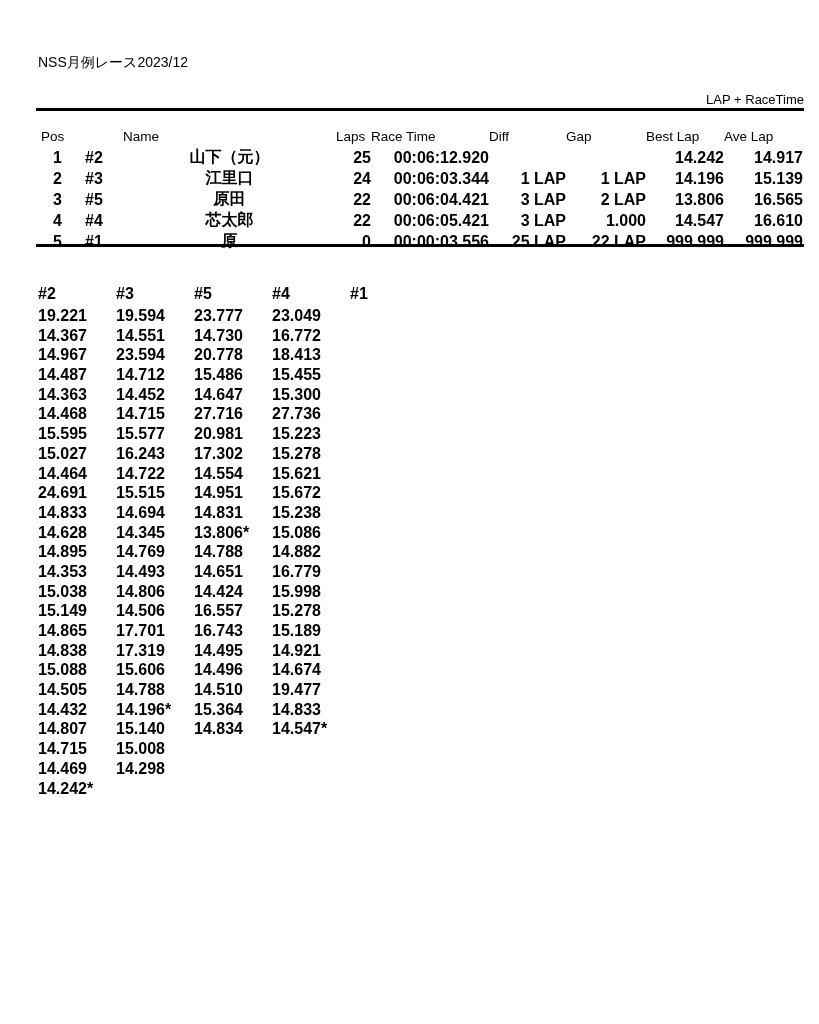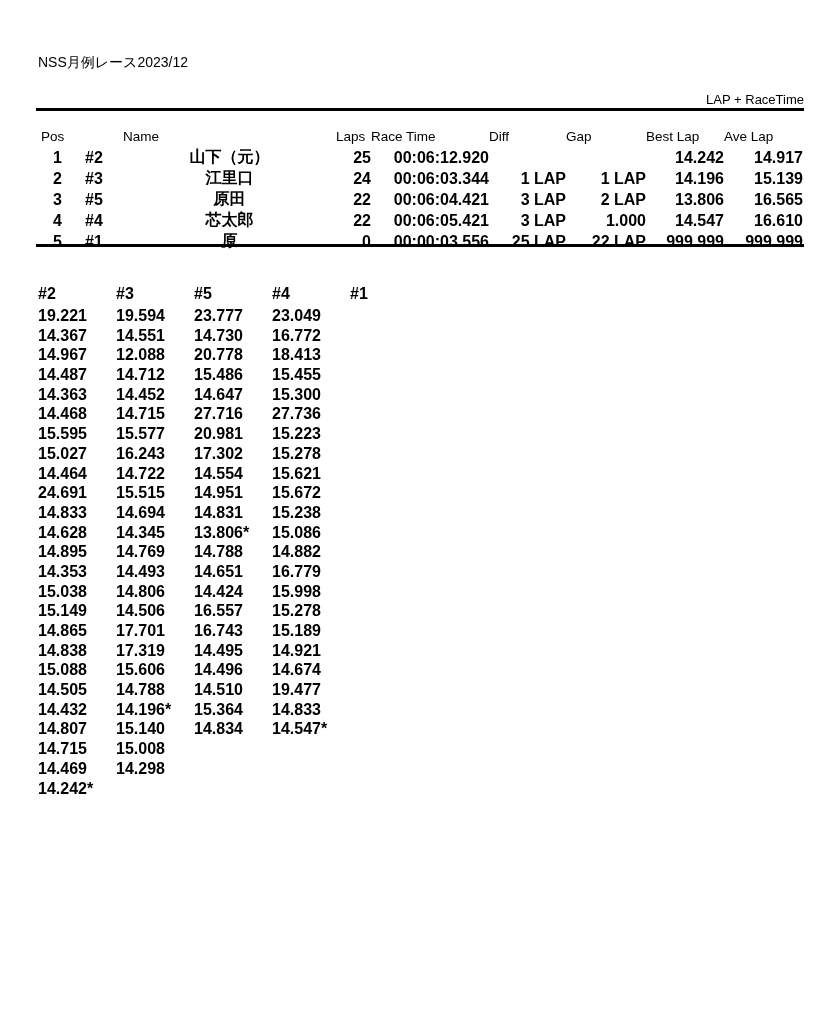--- a/index.html
+++ b/index.html
@@ -151,21 +151,21 @@
         <div class="lap-time">14.432</div>
         <div class="lap-time">14.807</div>
         <div class="lap-time">14.715</div>
         <div class="lap-time">14.469</div>
         <div class="lap-time">14.242*</div>
       </div>
       <div class="lapcol" style="left: 116px;">
         <div class="col-head">#3</div>
         <div class="lap-time">19.594</div>
         <div class="lap-time">14.551</div>
-        <div class="lap-time">12.088</div>
+        <div class="lap-time">23.594</div>
         <div class="lap-time">14.712</div>
         <div class="lap-time">14.452</div>
         <div class="lap-time">14.715</div>
         <div class="lap-time">15.577</div>
         <div class="lap-time">16.243</div>
         <div class="lap-time">14.722</div>
         <div class="lap-time">15.515</div>
         <div class="lap-time">14.694</div>
         <div class="lap-time">14.345</div>
         <div class="lap-time">14.769</div>

